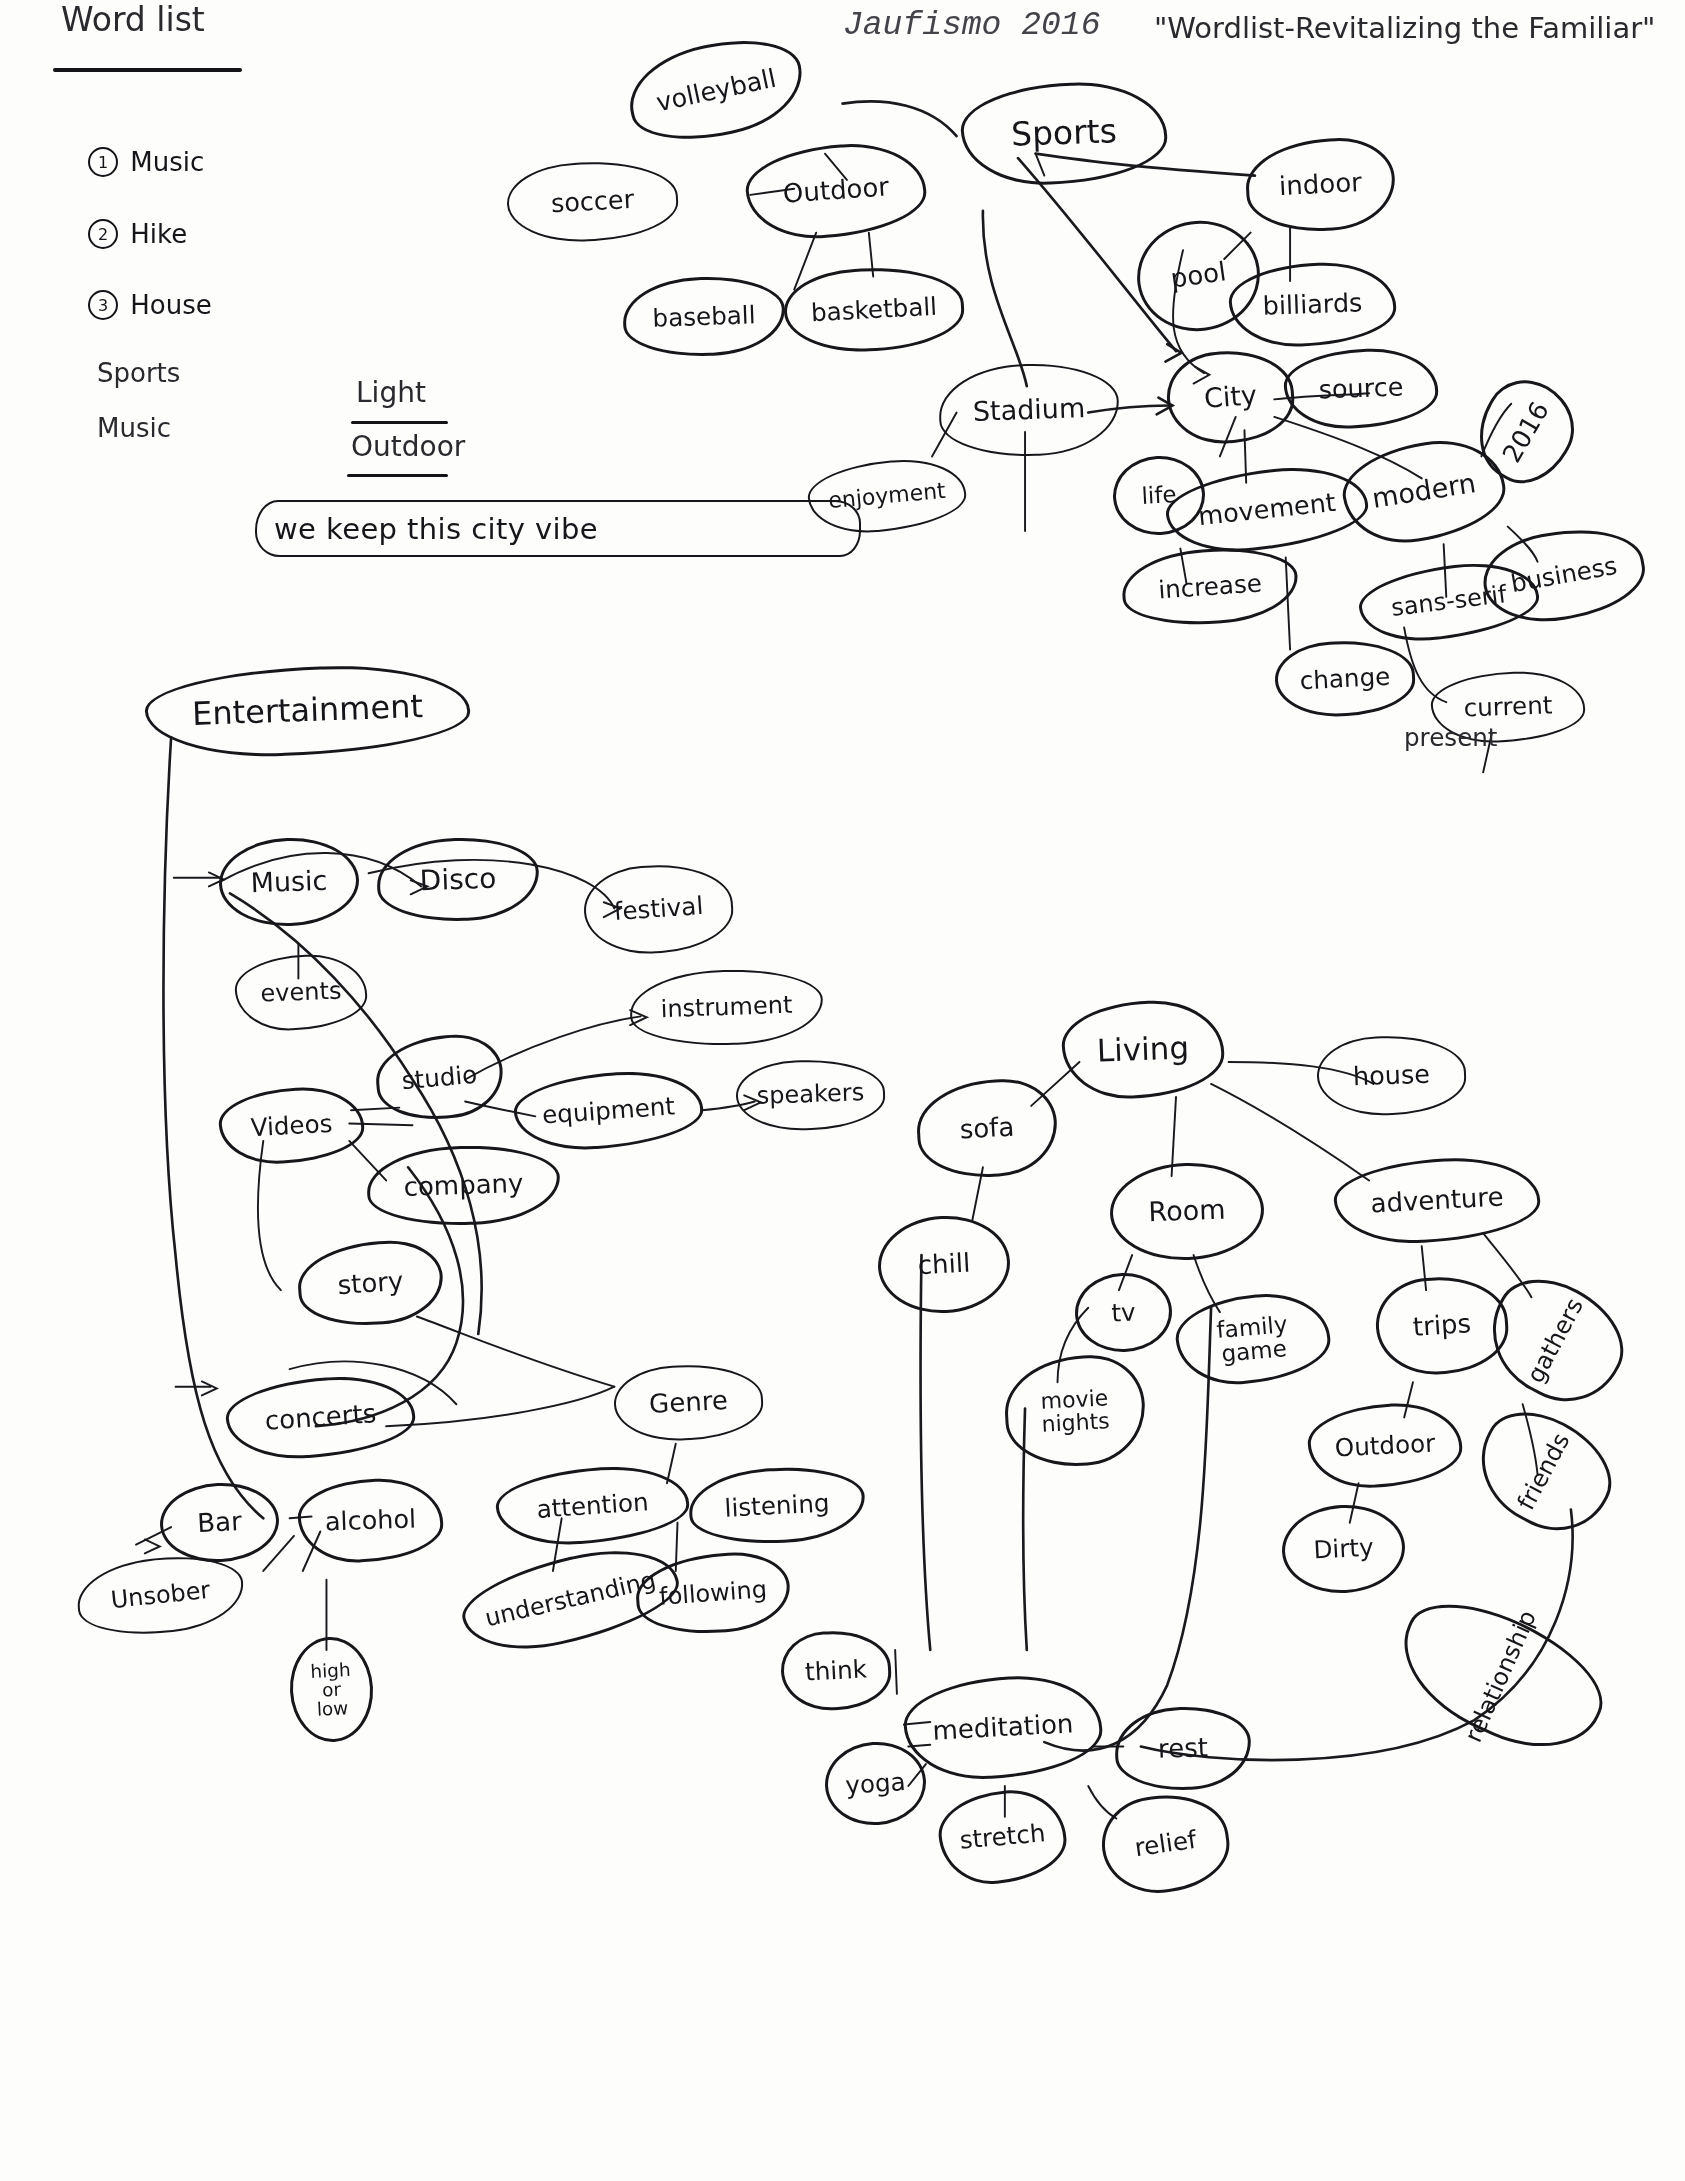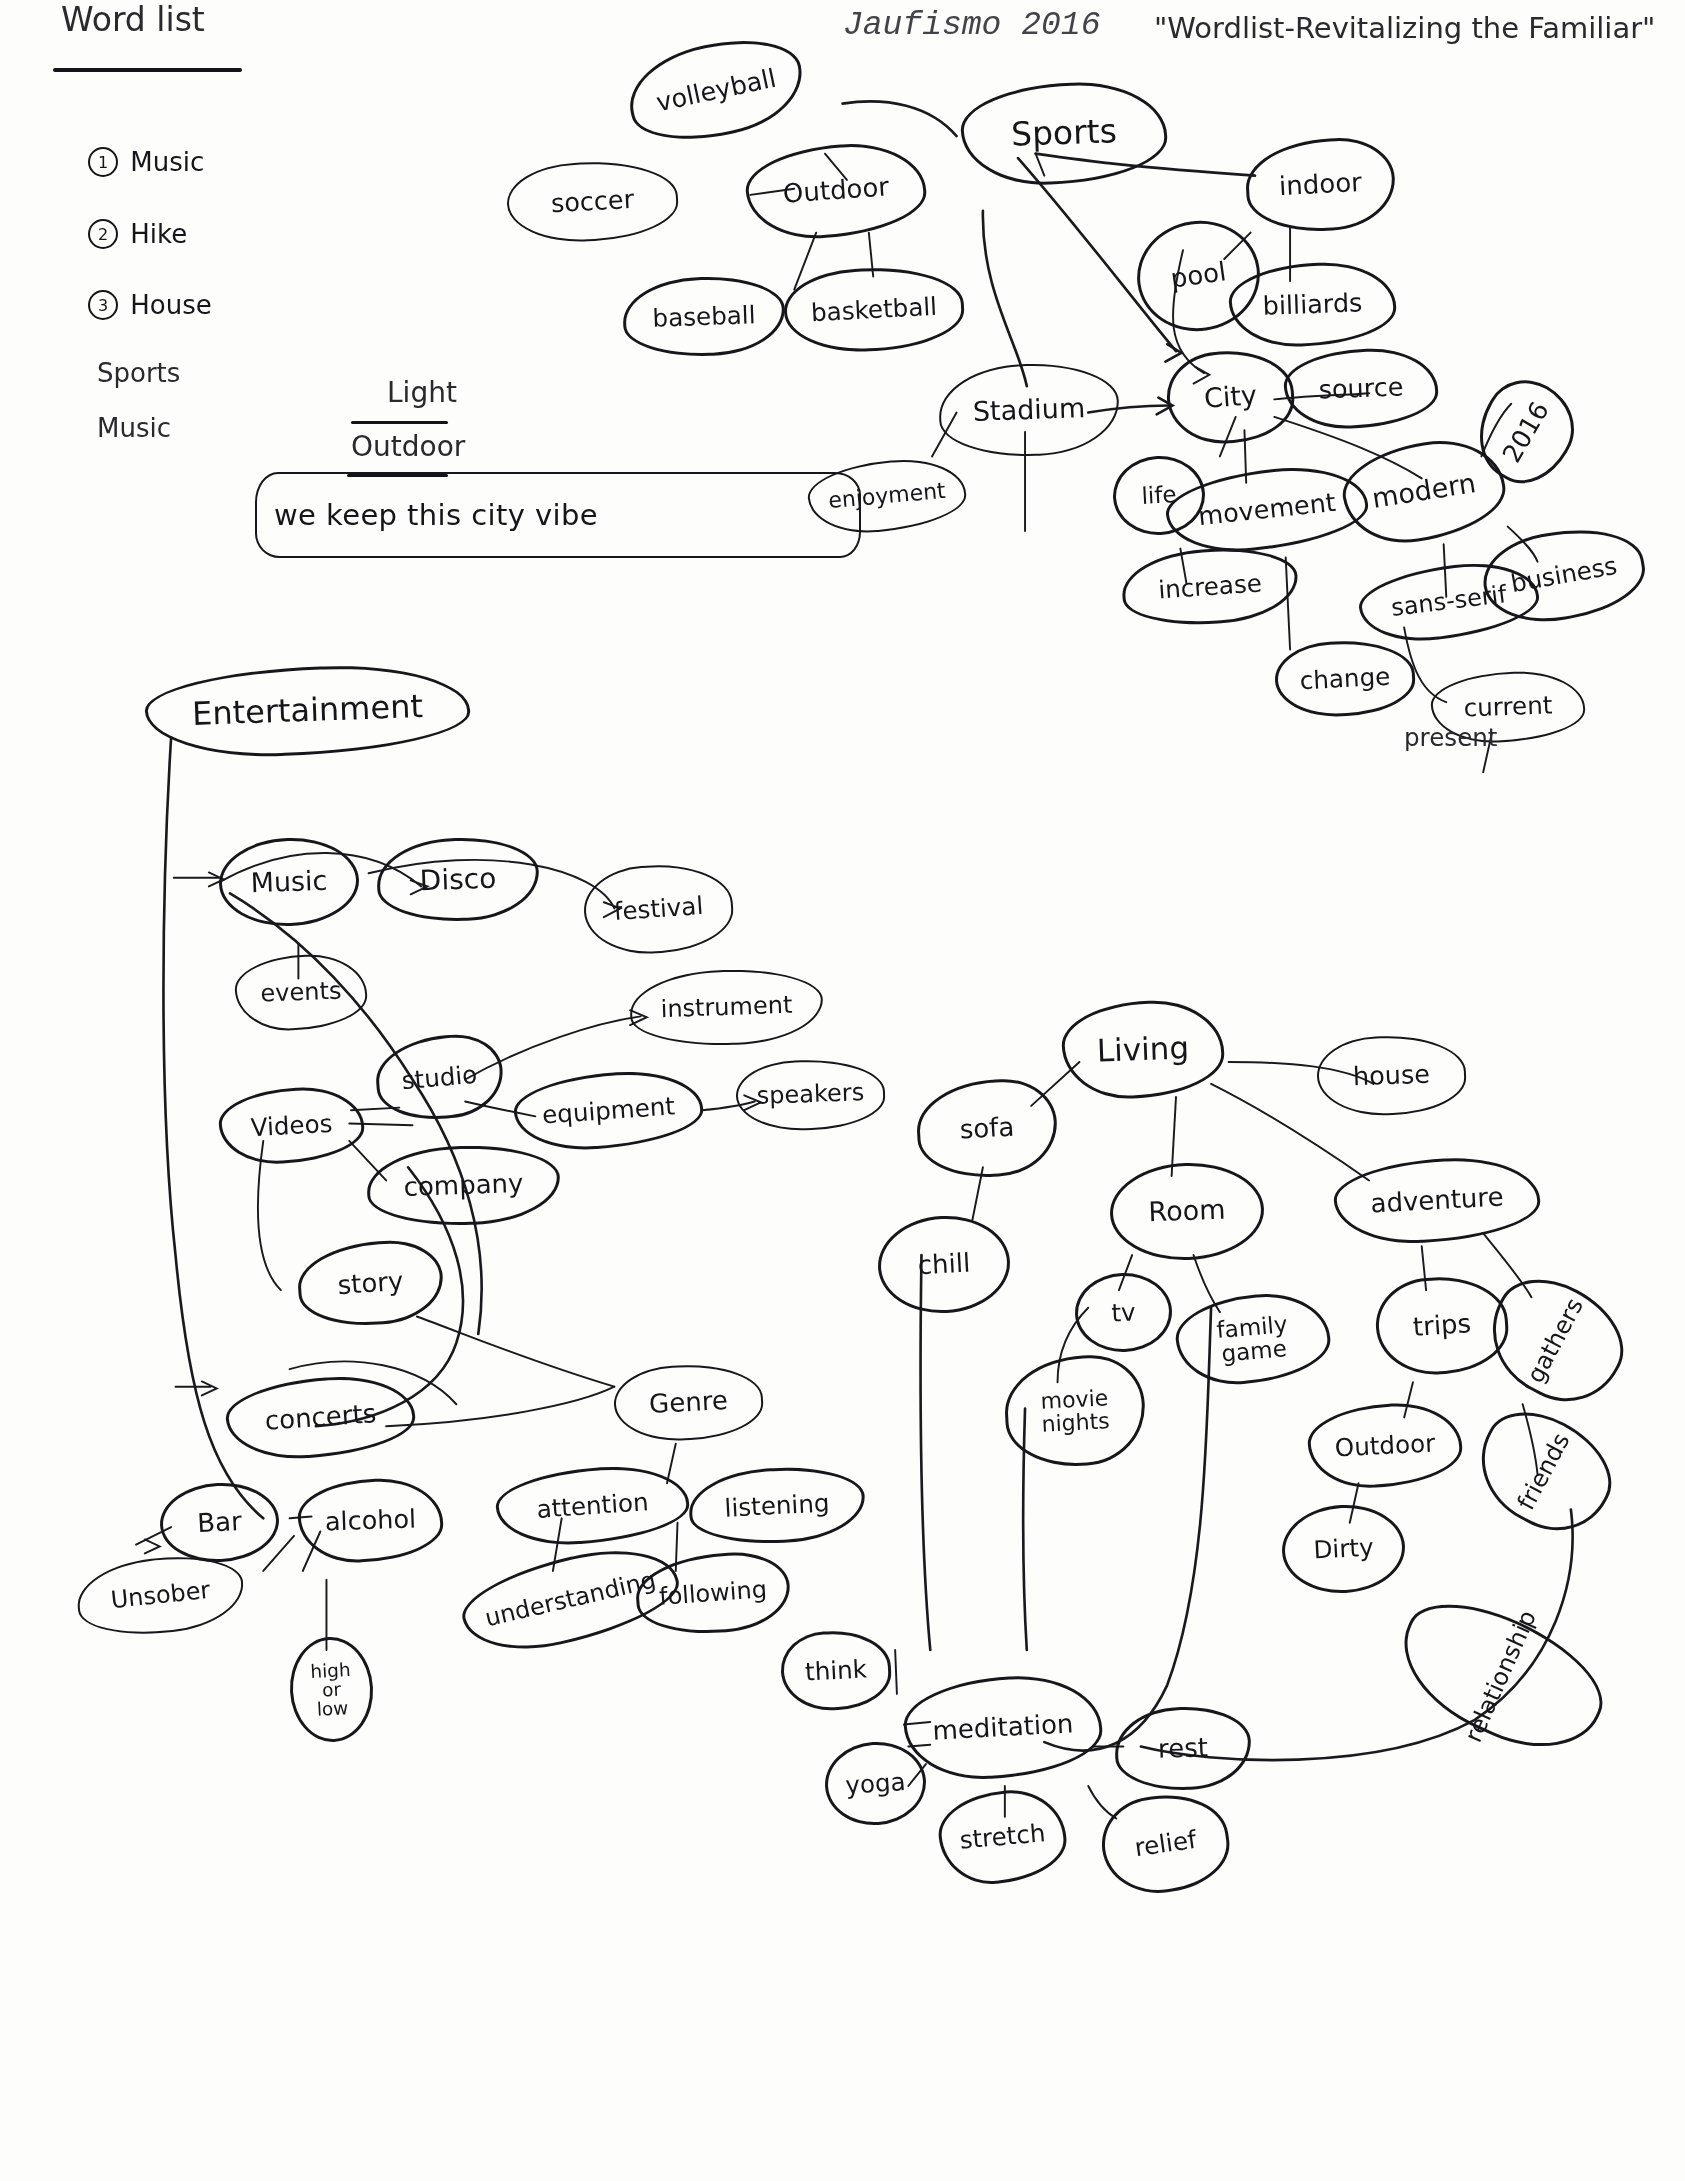--- a/index.html
+++ b/index.html
@@ -115,26 +115,26 @@
     <span class="circ-num">2</span>
     <span>Hike</span>
   </div>
   <div class="wl-row" style="left:88px;top:290px;">
     <span class="circ-num">3</span>
     <span>House</span>
   </div>
   <div class="loose" style="left:97px;top:358px;font-size:26px;">Sports</div>
   <div class="loose" style="left:97px;top:413px;font-size:26px;">Music</div>
 
-  <div class="loose" style="left:356px;top:376px;font-size:28px;margin-left:31px;">Light</div>
+  <div class="loose" style="left:356px;top:376px;font-size:28px;">Light</div>
   <div class="underline" style="left:351px;top:421px;width:97px;height:2.6px;"></div>
   <div class="loose" style="left:351px;top:430px;font-size:28px;">Outdoor</div>
   <div class="underline" style="left:347px;top:474px;width:101px;height:2.6px;"></div>
 
-  <div class="speechbox" style="left:255px;top:472px;width:606px;height:86px;padding-left:17px;">
+  <div class="speechbox" style="left:255px;top:500px;width:606px;height:57px;padding-left:17px;">
     <span class="hw" style="font-size:29px;">we keep this city vibe</span>
   </div>
 
   <svg class="curve" viewBox="0 0 1920 2485">
 
     <path d="M1090 155 C1060 120, 1010 110, 960 118" class="bold"></path>
     <path d="M905 215 L855 222"></path>
     <path d="M940 175 L965 205"></path>
     <path d="M930 265 L905 330"></path>
     <path d="M990 265 L995 315"></path>

